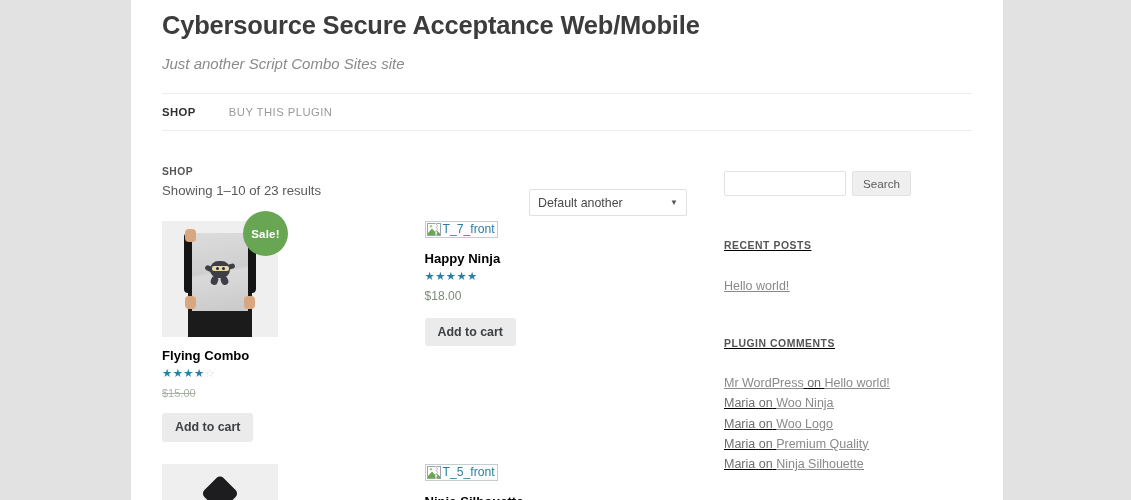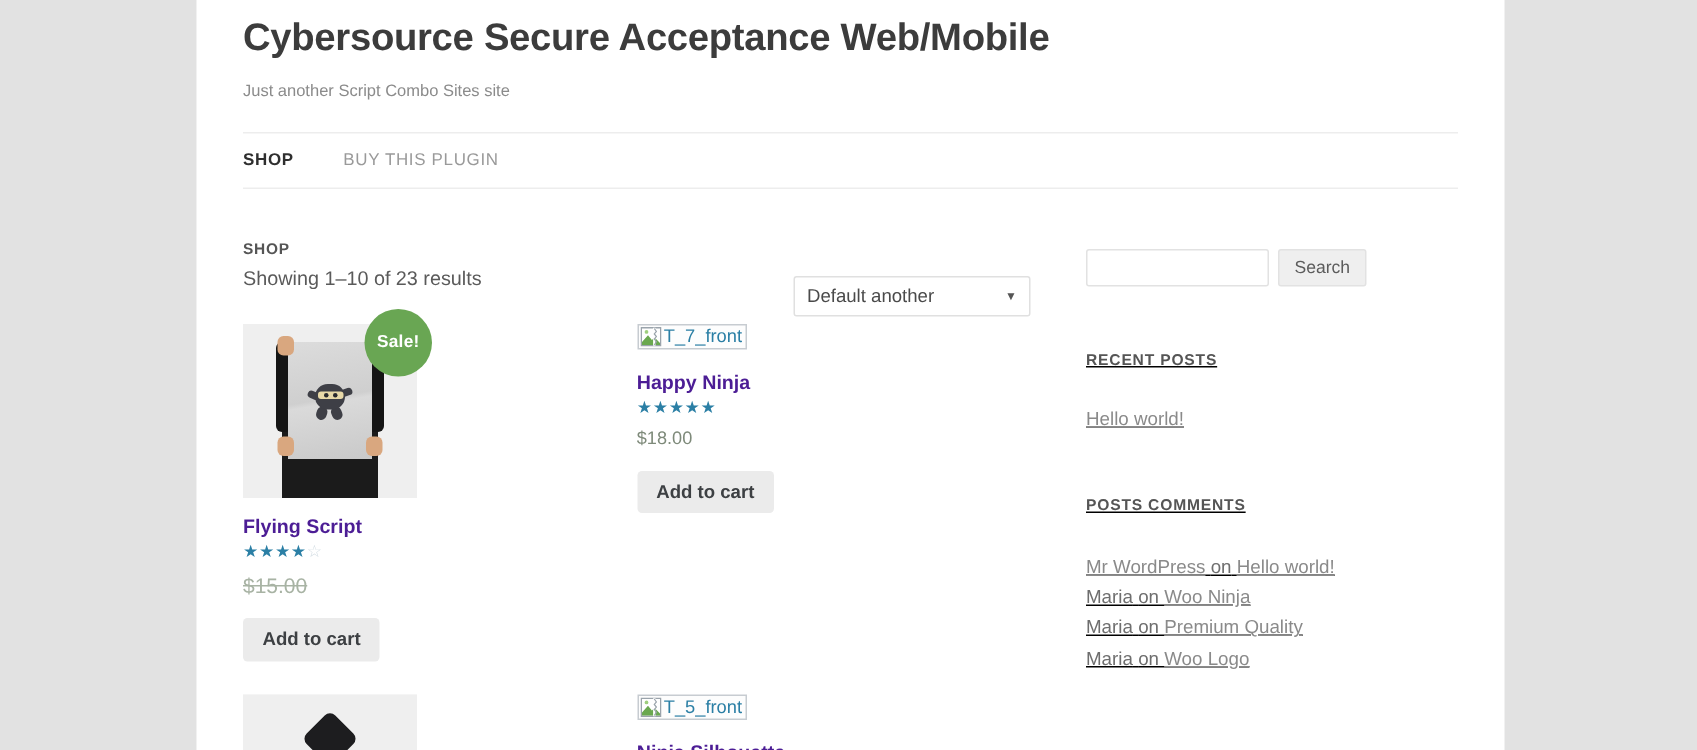--- a/index.html
+++ b/index.html
@@ -32,25 +32,26 @@
   .site-title {
     font-size: 25.5px;
     font-weight: bold;
     color: #3c3c3c;
     letter-spacing: -0.2px;
     margin: 0;
     padding-top: 6px;
     line-height: 1.2;
   }
   .site-desc {
-    font-size: 11px;
+    font-size: 15px;
     color: #8b8b8b;
     margin: 0;
     padding-top: 13px;
     line-height: 1.3;
+    font-style: italic;
   }
 
   .nav-bar {
     margin-top: 20px;
     border-top: 1px solid #ededed;
     border-bottom: 1px solid #ededed;
     height: 38px;
     display: flex;
     align-items: center;
   }
@@ -168,21 +169,21 @@
   .broken-alt {
     font-size: 12.2px;
     color: #2b7fa5;
     line-height: 1;
     white-space: nowrap;
   }
 
   .prod-title {
     font-size: 13.1px;
     font-weight: bold;
-    color: #4c1d95;
+    color: #000000;
     padding-top: 11px;
     line-height: 1.25;
     cursor: pointer;
   }
   .stars {
     font-size: 11.4px;
     letter-spacing: 0.4px;
     color: #2b7fa5;
     padding-top: 3px;
     line-height: 1.2;
@@ -192,21 +193,21 @@
   .price {
     font-size: 12.1px;
     color: #7e8a7a;
     padding-top: 5px;
     line-height: 1.3;
   }
   .price .del {
     text-decoration: line-through;
     color: #a8b3a4;
     display: block;
-    font-size: 14px;
+    font-size: 11px;
   }
   .price .ins {
     color: #33383a;
     font-weight: bold;
     display: block;
     font-size: 12.2px;
   }
   .add-btn {
     display: inline-block;
     margin-top: 13px;
@@ -382,21 +383,21 @@
                         <div class="ninja-eye b"></div>
                       </div>
                     </div>
                     <div class="ph-hand-tl"></div>
                     <div class="ph-hand-tr"></div>
                     <div class="ph-hand-bl"></div>
                     <div class="ph-hand-br"></div>
                   </div>
                 </div>
                 <div class="sale-badge">Sale!</div>
-              </div><div class="prod-title">Flying Script</div><div class="stars"><span>★</span><span>★</span><span>★</span><span>★</span><span class="off">☆</span></div><div class="price">
+              </div><div class="prod-title">Flying Combo</div><div class="stars"><span>★</span><span>★</span><span>★</span><span>★</span><span class="off">☆</span></div><div class="price">
                 <span class="del">$15.00</span>
               </div><button class="add-btn">Add to cart</button></div>
             <div class="prod-cell"><span class="broken-img">
                 <svg class="broken-ico" viewBox="0 0 14 13">
                   <rect x="0.5" y="0.5" width="13" height="12" fill="#ffffff" stroke="#9aa3ab"></rect>
                   <path d="M1 10 L5 5.5 L7.6 8.6 L9.4 7 L13 10.6 L13 12 L1 12 Z" fill="#6aa84f"></path>
                   <circle cx="4" cy="3.3" r="1.25" fill="#9fcf7e"></circle>
                   <path d="M9.2 0.5 L9.2 12.5" stroke="#ffffff" stroke-width="1.6" fill="none"></path>
                   <path d="M9.2 1 L10.6 3 L9.2 4.6 L10.6 6.4 L9.2 8 L10.6 9.8 L9.2 12" stroke="#9aa3ab" stroke-width="0.8" fill="none"></path>
                 </svg>
@@ -434,26 +435,27 @@
         </div>
 
         <div class="widget">
           <div class="widget-title">RECENT POSTS</div>
           <div class="widget-body" id="recent-posts-list">
               <div><span class="wlink">Hello world!</span></div>
             </div>
         </div>
 
         <div class="widget">
-          <div class="widget-title">POSTS COMMENTS</div>
+          <div class="widget-title">PLUGIN COMMENTS</div>
           <div class="widget-body" id="recent-comments-list">
               <div class="comment-line"><span class="wlink">Mr WordPress</span> <span>on</span> <span class="wlink">Hello world!</span></div>
               <div class="comment-line"><span class="">Maria</span> <span>on</span> <span class="wlink">Woo Ninja</span></div>
+              <div class="comment-line"><span class="">Maria</span> <span>on</span> <span class="wlink">Woo Logo</span></div>
               <div class="comment-line"><span class="">Maria</span> <span>on</span> <span class="wlink">Premium Quality</span></div>
-              <div class="comment-line"><span class="">Maria</span> <span>on</span> <span class="wlink">Woo Logo</span></div>
+              <div class="comment-line"><span class="">Maria</span> <span>on</span> <span class="wlink">Ninja Silhouette</span></div>
             </div>
         </div>
 
       </div>
 
     </div>
   </div>
 </div>
 
 </body></html>

